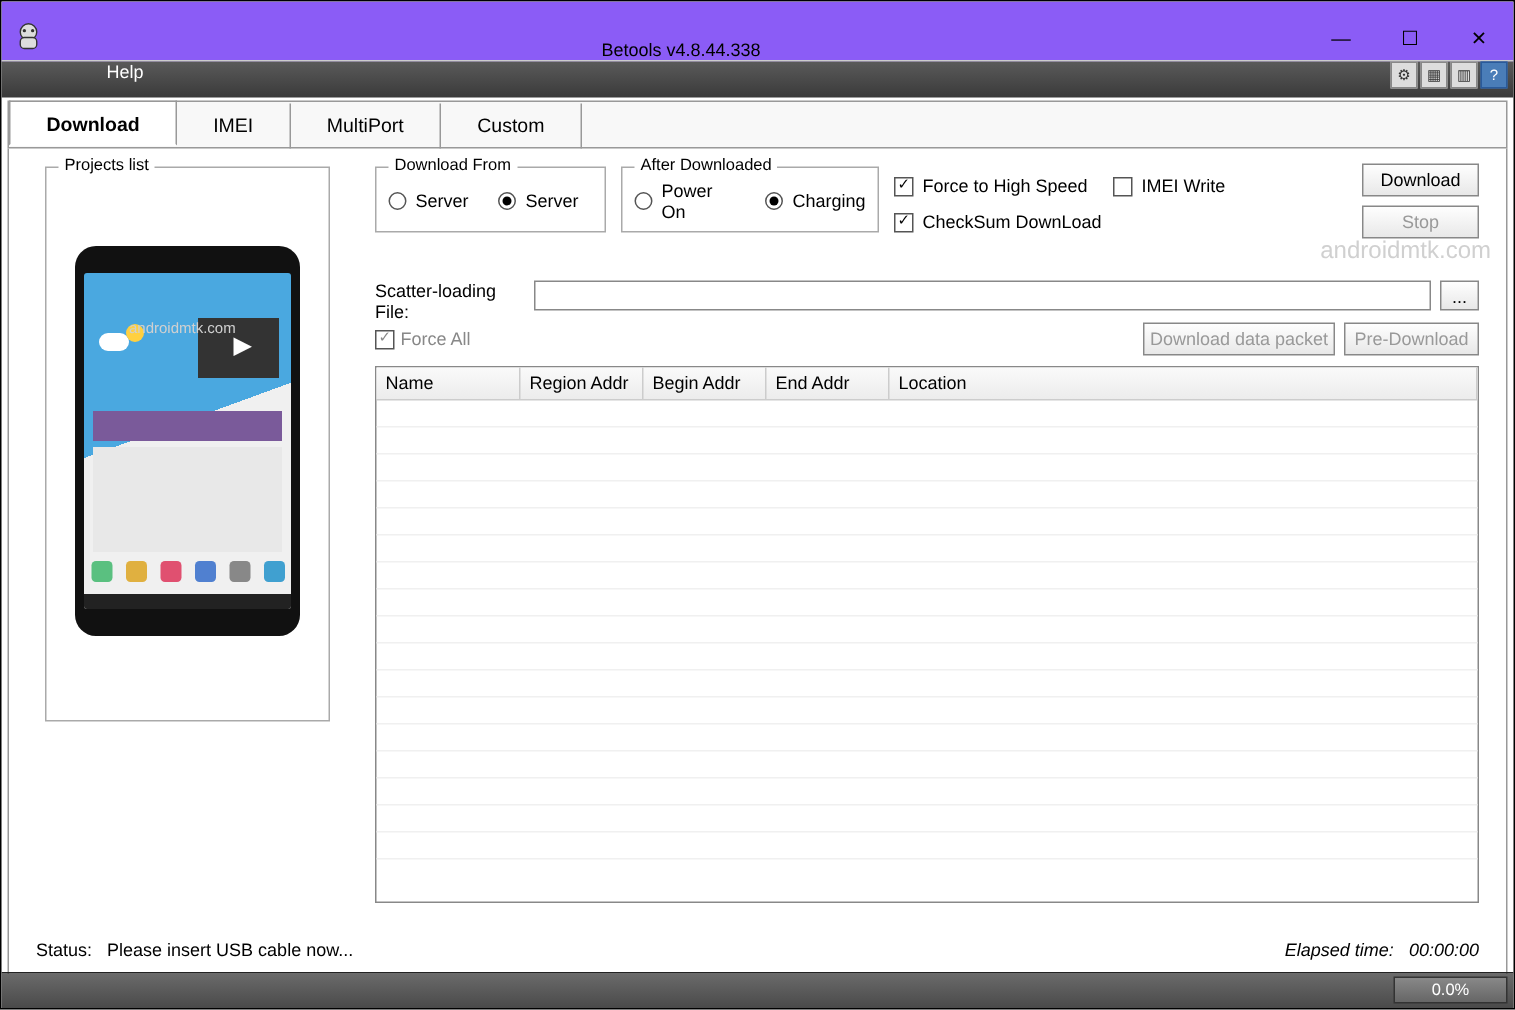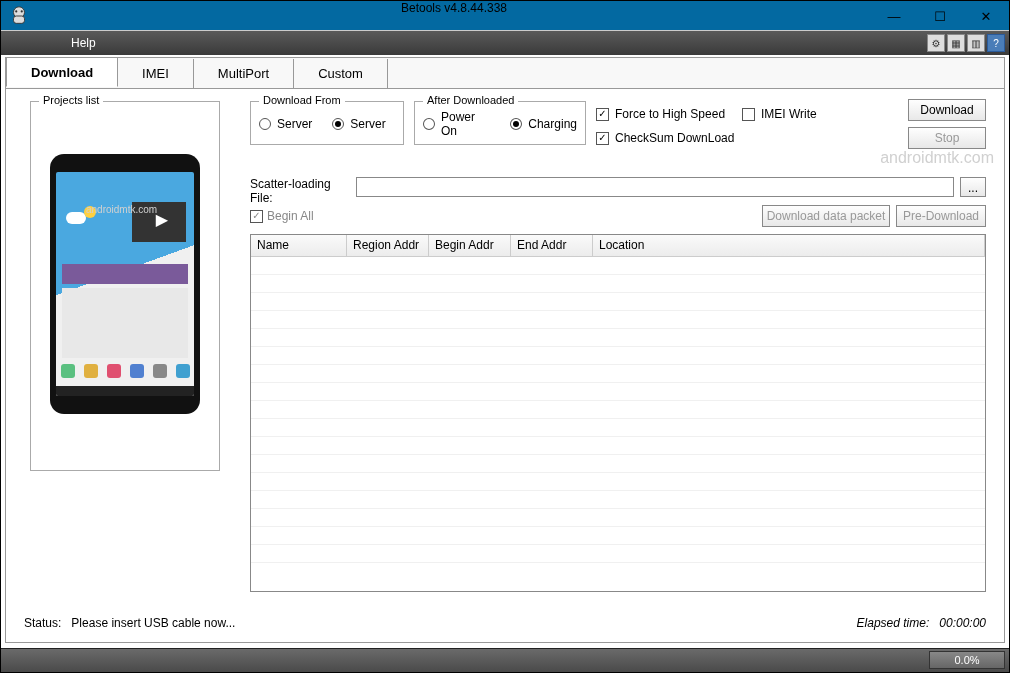--- a/index.html
+++ b/index.html
@@ -1,22 +1,22 @@
 <!DOCTYPE html>
 <html><head>
 <meta charset="utf-8">
 <style>
 * { box-sizing: border-box; font-family: "Segoe UI", Tahoma, sans-serif; font-size: 12px; }
 body { margin: 0; background: #fff; width: 1010px; height: 673px; border: 1px solid #000; position: relative; overflow: hidden; }
-.titlebar { height: 30px; background: #0369a1; border-bottom: 1px solid #ccc; display: flex; align-items: flex-start; }
+.titlebar { height: 40px; background: #8b5cf6; border-bottom: 1px solid #ccc; display: flex; align-items: flex-end; }
 .titlebar .app-icon { width: 36px; height: 30px; display: flex; align-items: center; justify-content: center; }
 .titlebar .title { flex: 1; text-align: center; font-size: 12px; }
 .titlebar .win-btns { display: flex; }
 .titlebar .win-btn { width: 46px; height: 30px; display: flex; align-items: center; justify-content: center; font-size: 13px; cursor: default; }
-.menubar { height: 24px; background: linear-gradient(#5a5a5a,#3a3a3a); display: flex; align-items: center; color: #fff; }
+.menubar { height: 24px; background: linear-gradient(#5a5a5a,#3a3a3a); display: flex; color: #fff; }
 .menubar .menu-left { padding-left: 60px; }
 .menubar .menu-item { padding: 0 10px; cursor: default; }
 .menubar .menu-right { margin-left: auto; display: flex; gap: 2px; padding-right: 4px; }
 .menubar .ticon { width: 18px; height: 18px; background: #ddd; border: 1px solid #888; font-size: 10px; display: flex; align-items: center; justify-content: center; color: #333; }
 .ticon.blue { background: #4a7db8; color: #fff; border-color: #2a5a9a; }
 .tabs { display: flex; height: 32px; border: 1px solid #999; margin: 2px 4px 0 4px; background: #f8f8f8; position: relative; }
 .tab { padding: 0 24px; height: 30px; line-height: 30px; text-align: center; border-right: 1px solid #999; cursor: default; font-size: 13px; position: relative; top: 1px; }
 .tab.active { background: #fff; border-bottom: 1px solid #fff; font-weight: bold; margin-top: -2px; border-top: 1px solid #999; border-left: 1px solid #999; }
 .content { border: 1px solid #999; border-top: none; margin: 0 4px; height: 554px; padding: 8px 12px; position: relative; }
 .fieldset { border: 1px solid #aaa; position: relative; padding: 10px 8px 8px 8px; }
@@ -179,21 +179,21 @@
   </div>
 
   <div class="scatter-row">
     <span class="lbl">Scatter-loading File:</span>
     <input type="text" value="" style="">
     <div class="btn browse">...</div>
   </div>
 
   <div class="selectall-row">
     <span class="checkbox" style="color:#888">✓</span>
-    <span>Begin All</span>
+    <span>Force All</span>
   </div>
 
   <div class="list-btns">
     <div class="btn disabled" style="width:128px">Download data packet</div>
     <div class="btn disabled" style="width:90px">Pre-Download</div>
   </div>
 
   <div class="table-wrap">
     <div class="thead">
       <div class="th" style="width:96px">Name</div>

